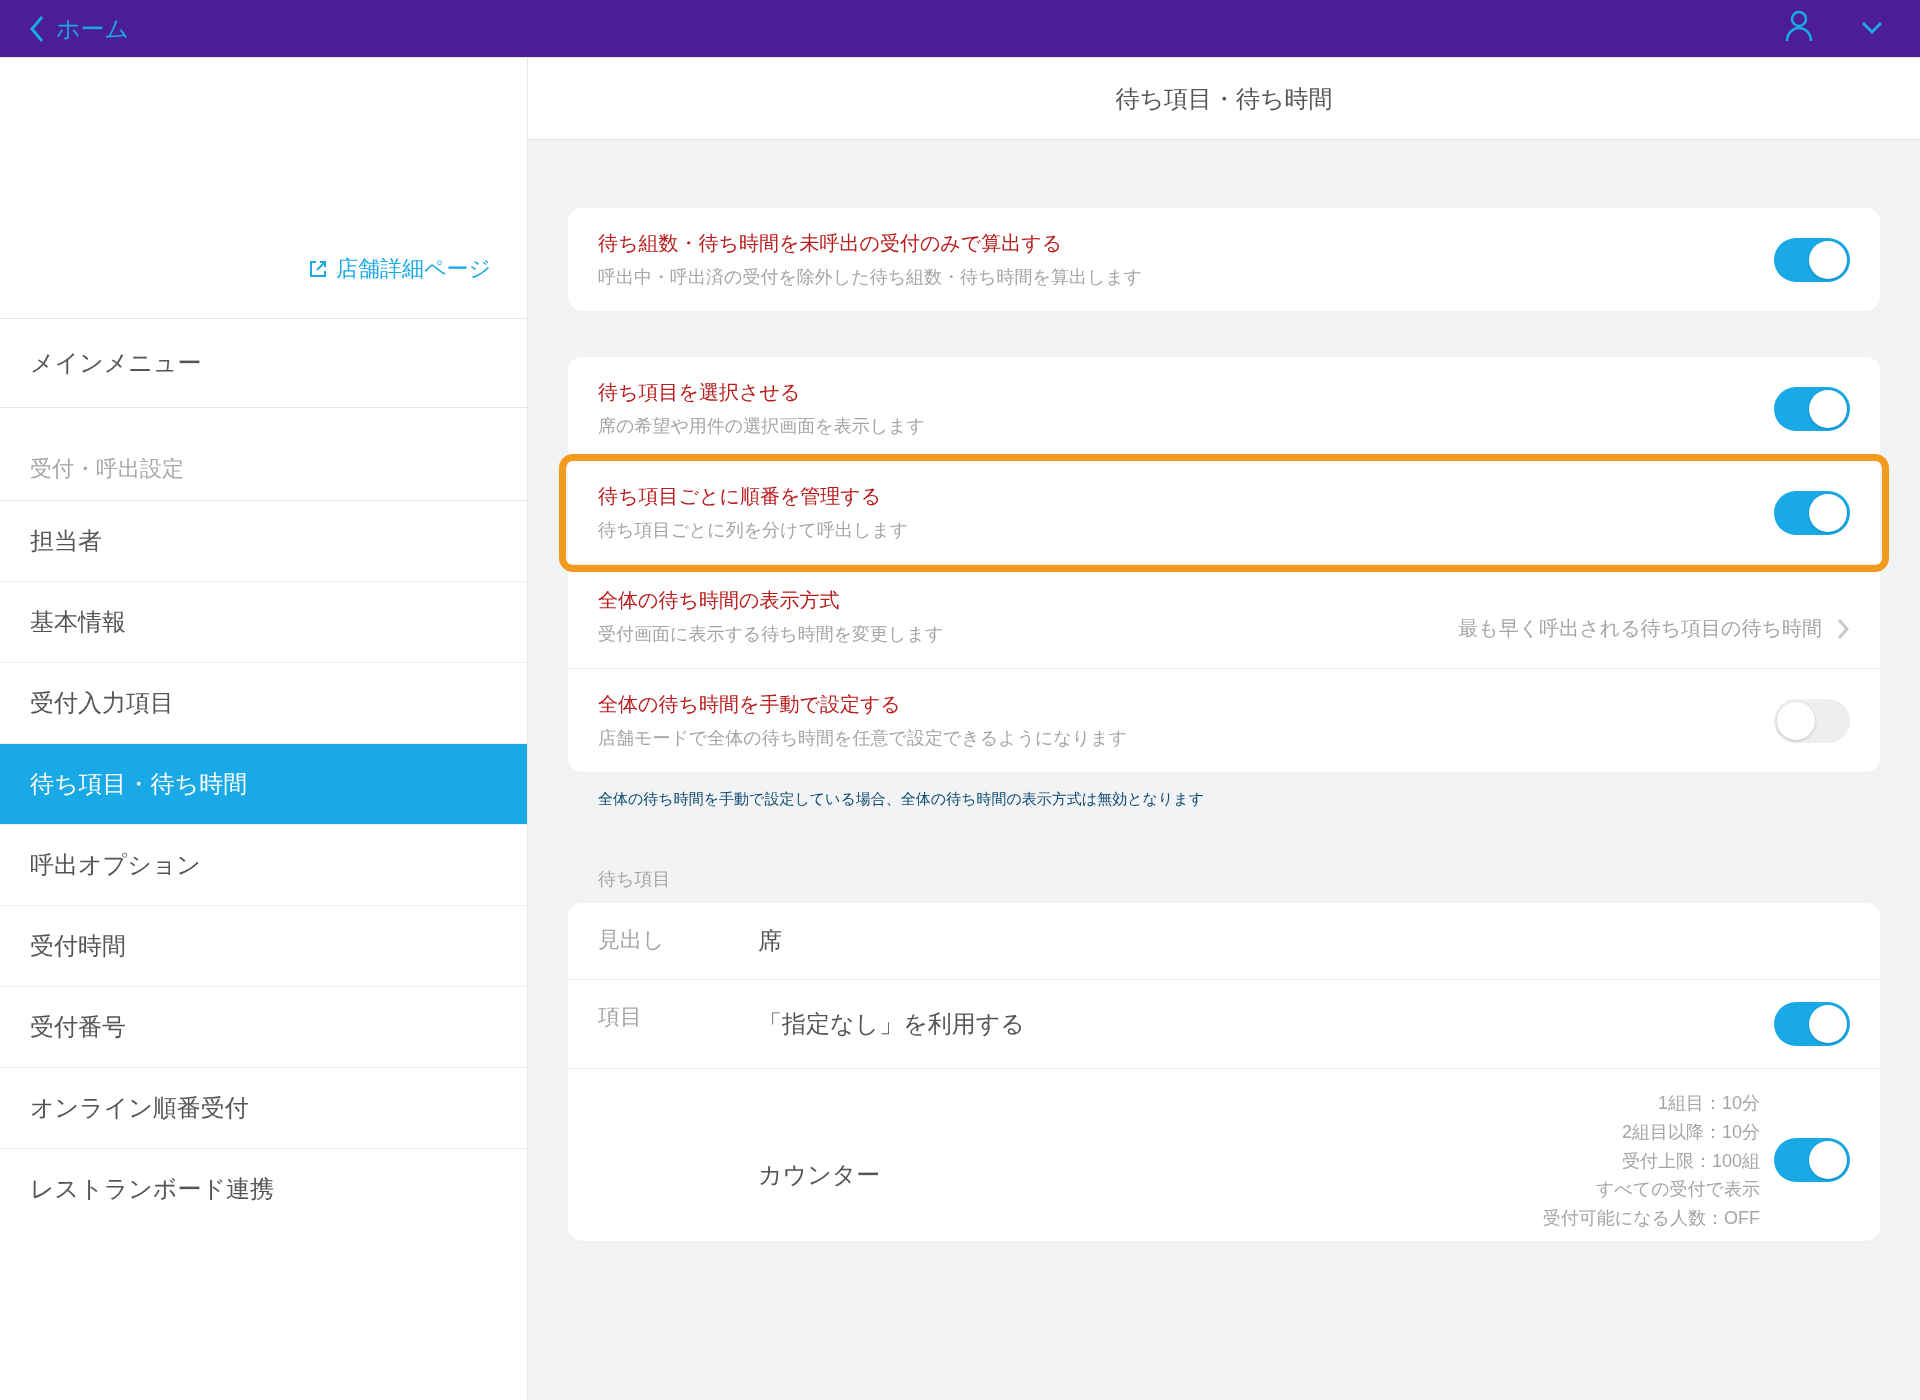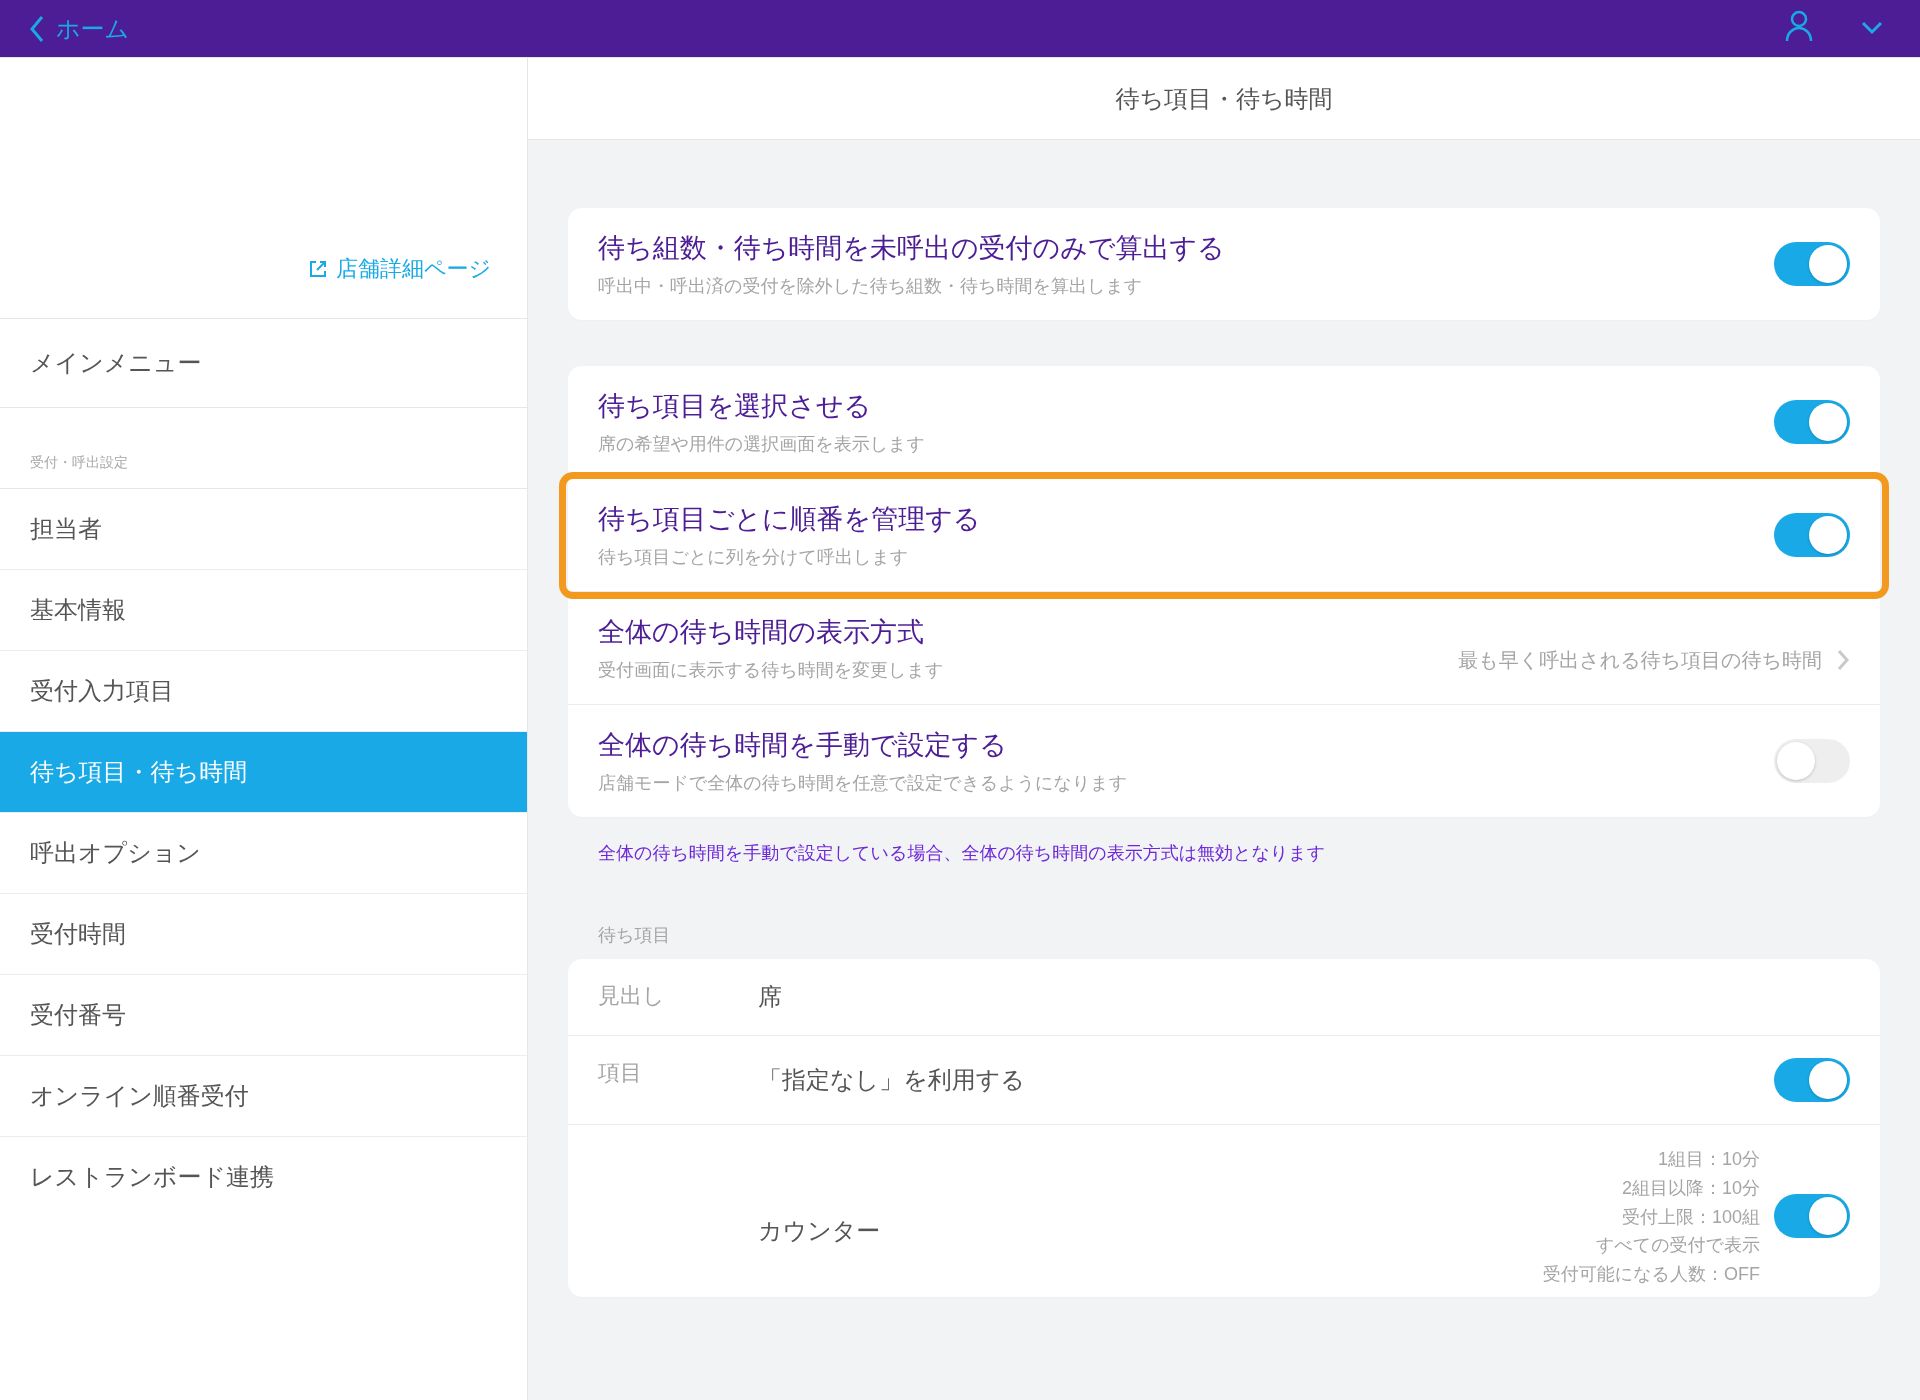--- a/index.html
+++ b/index.html
@@ -74,21 +74,21 @@
   .main-menu-row {
     border-top: 1px solid #e6e6e6;
     border-bottom: 1px solid #e6e6e6;
     padding: 28px 30px;
     font-size: 24px;
     color: #555;
     cursor:pointer;
   }
   .menu-section-label {
     padding: 46px 30px 16px 30px;
-    font-size: 14px;
+    font-size: 22px;
     color: #a7a7a7;
     border-bottom: 1px solid #e6e6e6;
   }
   .menu-item {
     padding: 24px 30px;
     font-size: 24px;
     color: #555;
     border-bottom: 1px solid #ededed;
     cursor:pointer;
   }
@@ -123,21 +123,21 @@
     box-shadow: 0 1px 2px rgba(0,0,0,0.02);
   }
   .row {
     display:flex;
     align-items:center;
     padding: 22px 30px;
     border-bottom: 1px solid #ececec;
   }
   .row:last-child { border-bottom:none; }
   .row-text { flex:1; }
-  .row-title { font-size: 27px; color:#4c1d95; margin-bottom:8px; }
+  .row-title { font-size: 20px; color:#b91c1c; margin-bottom:8px; }
   .row-sub { font-size: 18px; color:#a5a5a5; }
 
   
   .highlight-wrap {
     position: relative;
   }
   .highlight-border {
     position:absolute;
     left:-9px; right:-9px; top:-7px; bottom:-7px;
     border: 7px solid #f29a1f;
@@ -154,23 +154,23 @@
     display:flex;
     align-items:center;
     gap:14px;
     cursor:pointer;
     margin-top:24px;
   }
   .select-value svg{ stroke:#c9c9c9;}
 
   
   .note {
-    font-size:18px;
-    color:#6d28d9;
-    padding: 24px 30px 0 30px;
+    font-size:15px;
+    color:#0c4a6e;
+    padding: 18px 30px 0 30px;
   }
 
   .section-label {
     font-size:18px;
     color:#a5a5a5;
     padding: 58px 30px 12px 30px;
   }
 
   
   .field-row {

